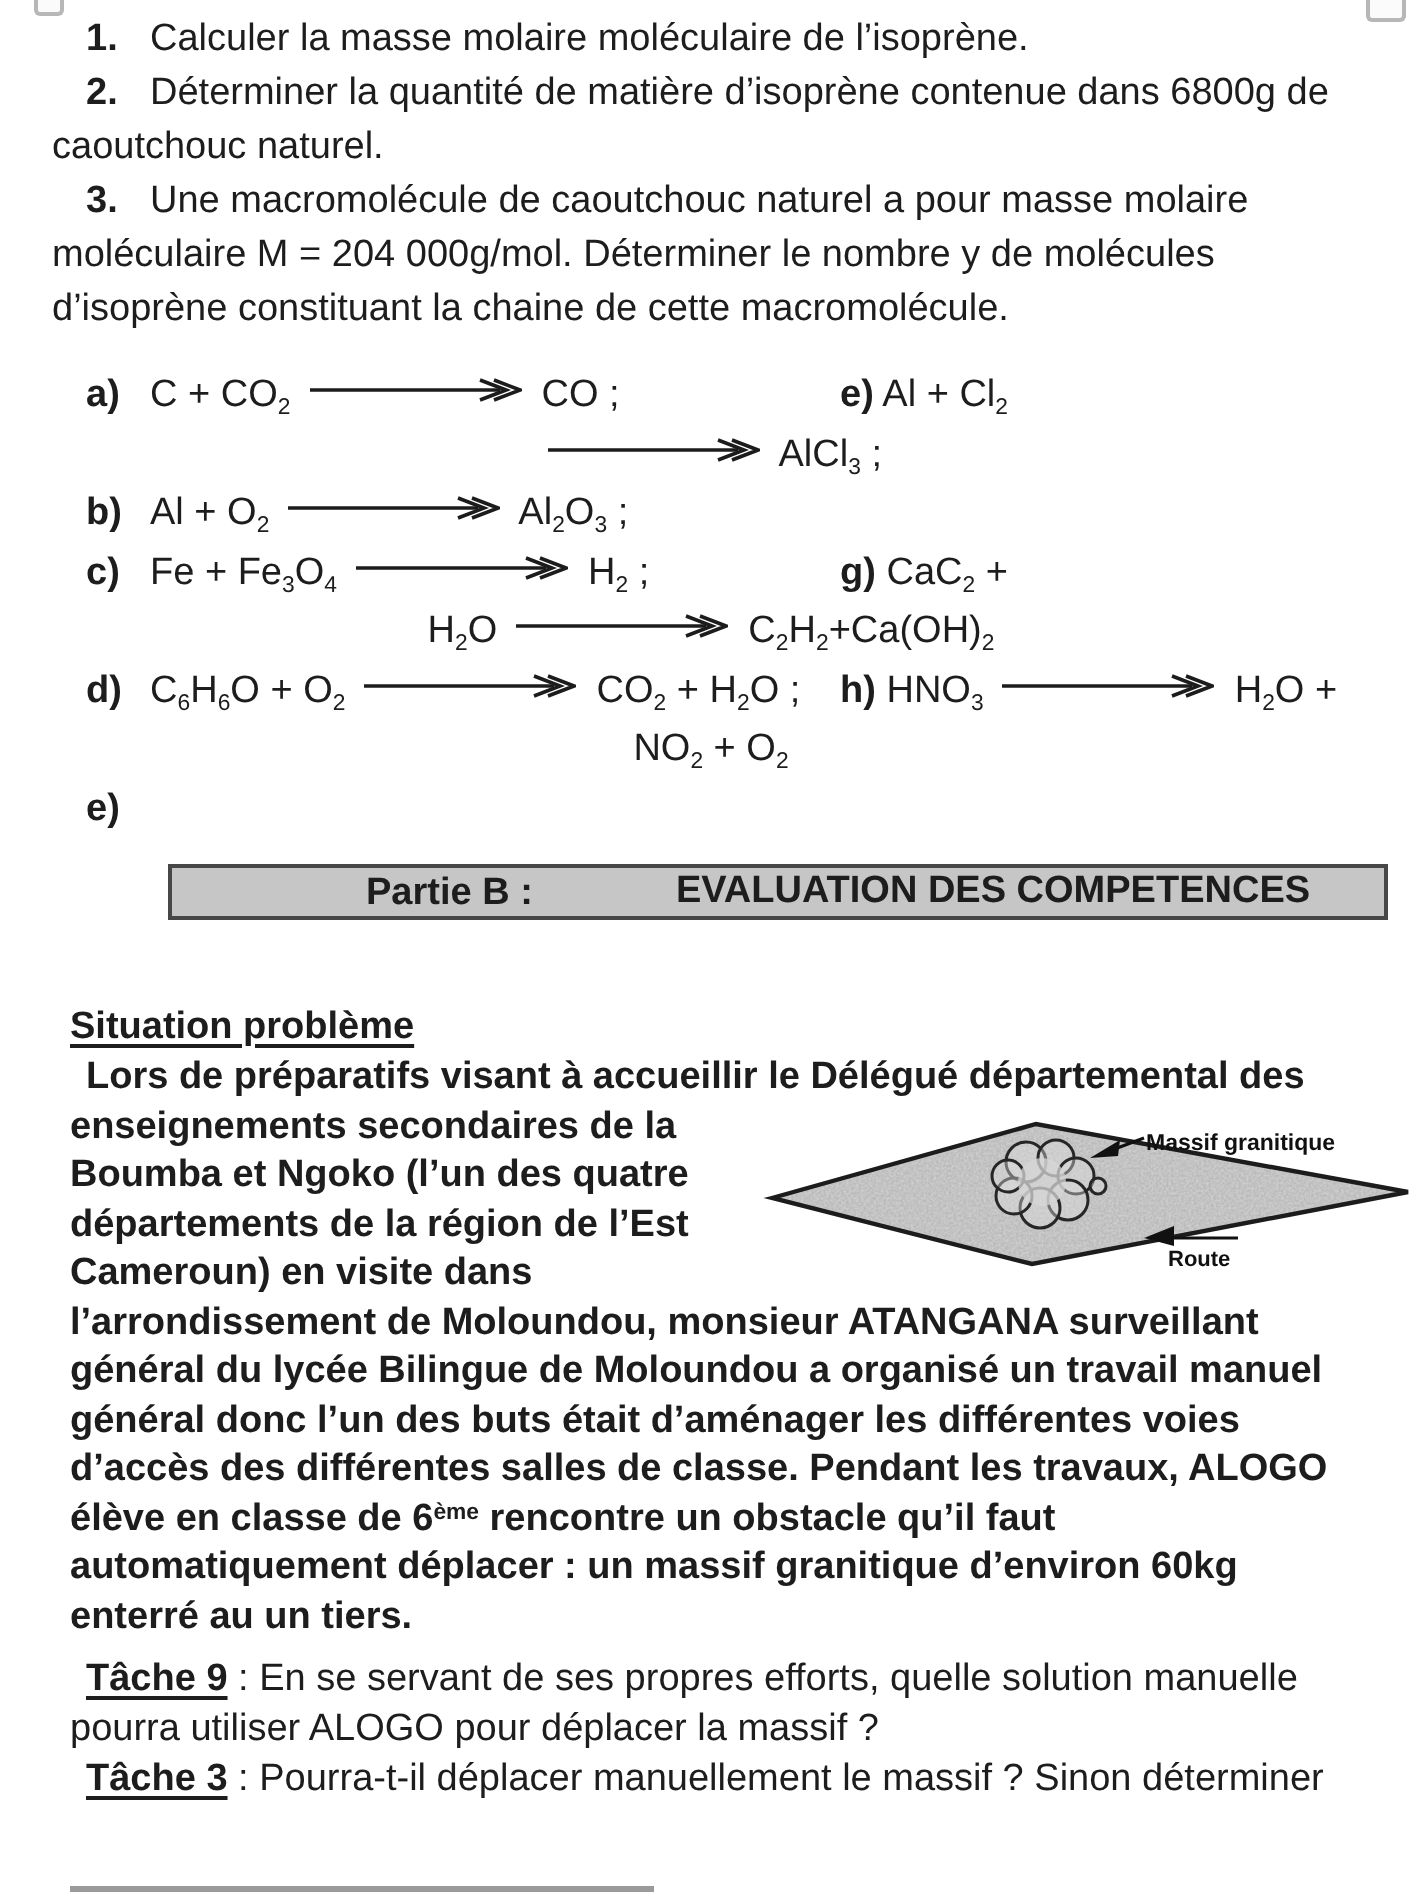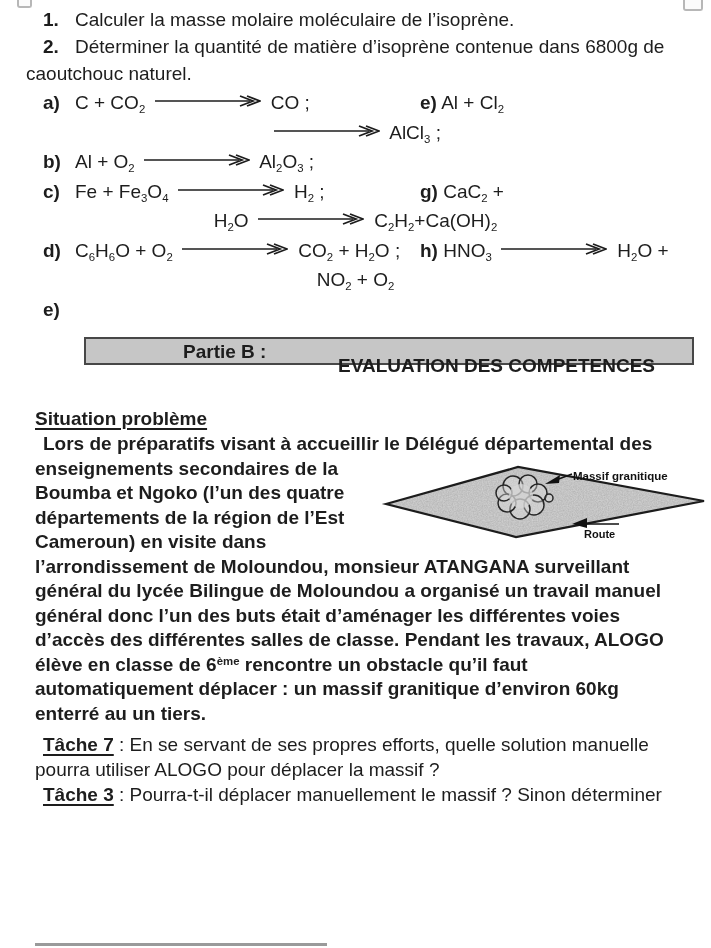--- a/index.html
+++ b/index.html
@@ -26,39 +26,39 @@
   .corner.tr{ left:683px; width:20px; height:11px; }
 
   
   .q{ line-height:27px; text-indent:17px; }
   .qnum{ font-weight:bold; display:inline-block; width:32px; text-indent:0; }
   .qnum.wide{ width:37px; }
 
   .s4{ margin-top:4px; line-height:27px; text-indent:17px; }
 
   
-  .equations{ margin-top:1px; position:relative; }
+  .equations{ margin-top:15px; position:relative; }
   .eqrow{ position:relative; height:29.5px; line-height:29.5px; white-space:nowrap; padding-left:17px; }
   .eqrow.cont{ padding-left:0;text-align:center; }
   .eqlabel{ font-weight:bold; display:inline-block; width:32px; }
   .eqlabel2{ font-weight:bold; }
   .eqright{ position:absolute; left:394px; top:0; white-space:nowrap; }
   sub{ font-size:0.6em; vertical-align:-0.35em; line-height:0; }
   sup{ font-size:0.6em; vertical-align:0.5em; line-height:0; }
   .rxn-arrow{ display:inline-block; margin:0 5px 0 4px; }
   .rxn-arrow svg{ vertical-align:1px; }
 
   
   .partieb{
     position:relative; margin:13px 0 0 58px; width:610px; height:28px;
     background:var(--bar_fill); border:2px solid var(--bar_border);
     font-weight:bold; line-height:24px;
   }
   .pb-label{ position:absolute; left:97px; top:1px; }
-  .pb-title{ position:absolute; left:252px; top:15px; }
+  .pb-title{ position:absolute; left:252px; top:0; }
 
   
   .situation{ margin-left:9px; }
   .sit-h{ margin-top:40px; line-height:27px; font-weight:bold; text-decoration:underline; text-underline-offset:3px; text-decoration-thickness:1.5px; }
   .sit{ line-height:24.5px; text-indent:8px;font-weight:bold; }
   .sitfig{ float:right; width:332px; height:98px; margin:-4px -23px 2px 8px; text-indent:0; }
   .sitfig svg{ display:block; }
 
   
   .tasks{ margin-top:6px; margin-left:9px; }
@@ -74,20 +74,21 @@
 <div class="corner tr"></div>
 
 <div class="page">
 
   <div>
 
       <p class="q"><span class="qnum">1.</span><span>Calculer la masse molaire moléculaire de l’isoprène.</span></p>
 
       <p class="q"><span class="qnum">2.</span><span>Déterminer la quantité de matière d’isoprène contenue dans 6800g de caoutchouc naturel.</span></p>
 
+      <p class="q"><span class="qnum">3.</span><span>Une macromolécule de caoutchouc naturel a pour masse molaire moléculaire M = 204 000g/mol. Déterminer le nombre y de molécules d’isoprène constituant la chaine de cette macromolécule.</span></p>
     </div>
 
 
   <div class="equations">
 
       <div class="eqrow">
         <span class="eqlabel">a)</span><span class="eqformula">C + CO<sub>2</sub> <span class="rxn-arrow"><svg width="106" height="14" viewBox="0 0 106 14">
               <line x1="0" y1="7" x2="95" y2="7" stroke="#1c1c1c" stroke-width="1.7"></line>
               <path d="M85 2 L98 7 L85 12" fill="none" stroke="#1c1c1c" stroke-width="1.8"></path>
               <path d="M92 2 L105 7 L92 12" fill="none" stroke="#1c1c1c" stroke-width="1.8"></path>
@@ -191,20 +192,20 @@
         <line x1="243" y1="71" x2="208" y2="71" stroke="#111" stroke-width="1.6"></line>
         <polygon points="196,71 211,65 211,75" fill="#111"></polygon>
       </g>
       <text x="208" y="85" font-size="11" fill="#111">Route</text>
     </svg>
         </span><span>enseignements secondaires de la Boumba et Ngoko (l’un des quatre départements de la région de l’Est Cameroun) en visite dans l’arrondissement de Moloundou, monsieur ATANGANA surveillant général du lycée Bilingue de Moloundou a organisé un travail manuel général donc l’un des buts était d’aménager les différentes voies d’accès des différentes salles de classe. Pendant les travaux, ALOGO élève en classe de 6<sup>ème</sup> rencontre un obstacle qu’il faut automatiquement déplacer : un massif granitique d’environ 60kg enterré au un tiers.</span></p>
   </div>
 
   <div class="tasks">
 
-      <p class="task"><span class="tlabel">Tâche 7</span><span> : En se servant de ses propres efforts, quelle solution manuelle pourra utiliser ALOGO pour déplacer la massif ?</span></p>
+      <p class="task"><span class="tlabel">Tâche 9</span><span> : En se servant de ses propres efforts, quelle solution manuelle pourra utiliser ALOGO pour déplacer la massif ?</span></p>
 
       <p class="task"><span class="tlabel">Tâche 3</span><span> : Pourra-t-il déplacer manuellement le massif ? Sinon déterminer</span></p>
     </div>
 
 </div>
 
 <div class="cutline"></div>
 
 </body></html>

